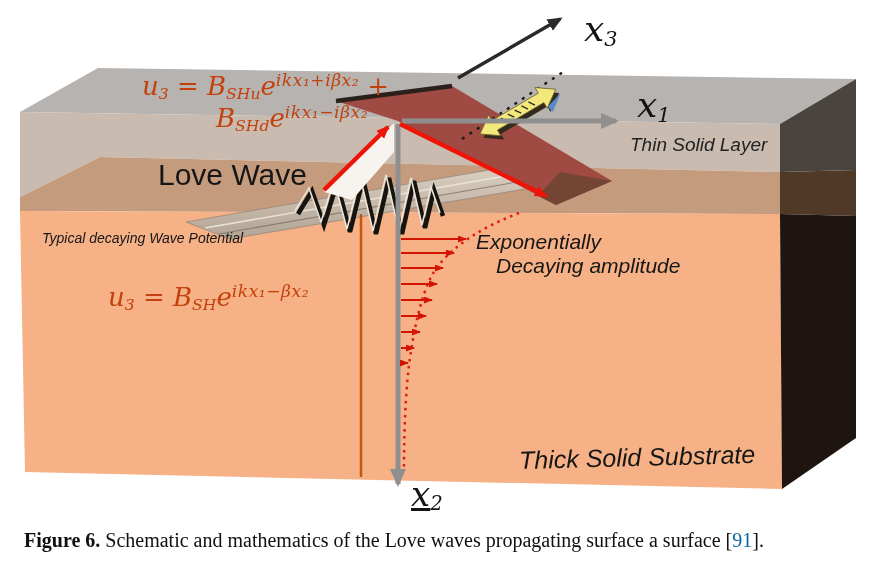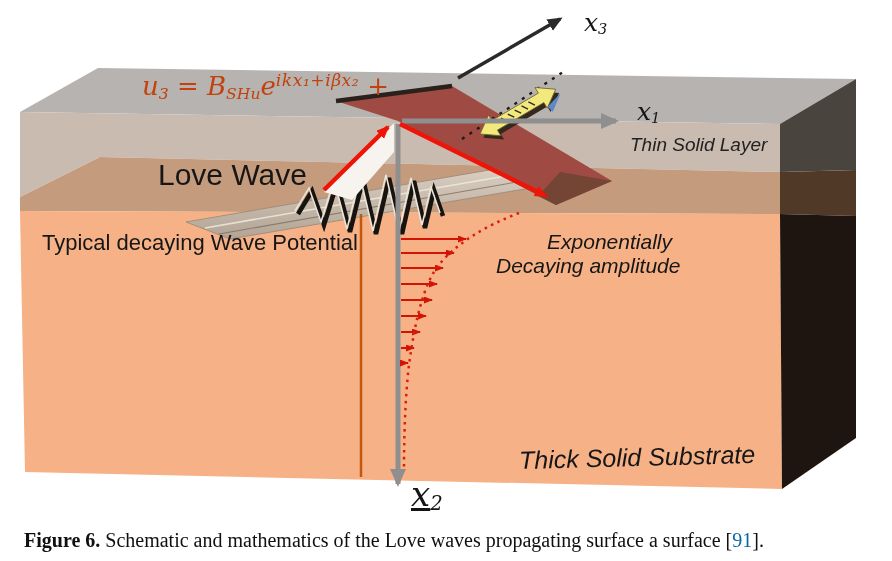--- a/index.html
+++ b/index.html
@@ -12,21 +12,21 @@
        font-family:"Liberation Sans",sans-serif;}
   .it{font-style:italic;}
 
   .eq{position:absolute;color:#c2410c;white-space:nowrap;
       font-family:"DejaVu Serif",serif;font-size:26px;}
   .eq .eq-v{font-style:italic;}
   .eq .eq-p{font-style:normal;}
   .eq .eq-sb{font-style:italic;font-size:0.60em;vertical-align:-0.22em;}
   .eq .eq-sp{font-style:italic;font-size:0.66em;vertical-align:0.55em;letter-spacing:0.5px;}
 
-  .axis-lbl{font-size:25px;color:#141414;}
+  .axis-lbl{font-size:36px;color:#141414;}
   .axis-lbl .eq-sb{font-size:0.58em;}
 
   .caption{position:absolute;left:24px;top:529px;width:856px;
            font-family:"Liberation Serif",serif;font-size:20px;color:#101010;}
   .caption .cap-bold{font-weight:bold;}
   .caption .ref-num{color:#0369a1;cursor:pointer;}
 </style>
 </head>
 <body>
 
@@ -106,29 +106,31 @@
         <line x1="401" y1="316" x2="426" y2="316" marker-end="url(#aRs)"></line>
         <line x1="401" y1="332" x2="420" y2="332" marker-end="url(#aRs)"></line>
         <line x1="401" y1="348" x2="414" y2="348" marker-end="url(#aRs)"></line>
         <line x1="401" y1="363" x2="408" y2="363" marker-end="url(#aRs)"></line>
       </g>
 
       <path d="M519,213 C485,226 455,244 438,266 C424,284 415,320 409,365 C405,398 404,440 404,468" fill="none" stroke="#db1d0e" stroke-width="2.5" stroke-dasharray="2.5 4.5"></path>
     </svg>
 
     <div class="eq" style="left:142px;top:70px;"><span class="eq-v">u</span><span class="eq-sb">3</span><span class="eq-p"> = </span><span class="eq-v">B</span><span class="eq-sb">SHu</span><span class="eq-v">e</span><span class="eq-sp">ikx₁+iβx₂</span><span class="eq-p"> +</span></div>
+    <div class="eq" style="left:216px;top:102px;"><span class="eq-v">B</span><span class="eq-sb">SHd</span><span class="eq-v">e</span><span class="eq-sp">ikx₁−iβx₂</span></div>
+    <div class="eq" style="left:108px;top:281px;"><span class="eq-v">u</span><span class="eq-sb">3</span><span class="eq-p"> = </span><span class="eq-v">B</span><span class="eq-sb">SH</span><span class="eq-v">e</span><span class="eq-sp">ikx₁−βx₂</span></div>
 
     <div class="eq axis-lbl" style="left:584px;top:8px;"><span class="eq-v">x</span><span class="eq-sb">3</span></div>
-    <div class="eq axis-lbl" style="left:637px;top:97px;"><span class="eq-v">x</span><span class="eq-sb">1</span></div>
+    <div class="eq axis-lbl" style="left:637px;top:84px;"><span class="eq-v">x</span><span class="eq-sb">1</span></div>
     <div class="eq axis-lbl" style="left:411px;top:474px;font-size:34px;text-decoration:underline;"><span class="eq-v">x</span><span class="eq-sb">2</span></div>
 
     <div class="lbl" style="left:158px;top:158px;font-size:30px;">Love Wave</div>
-    <div class="lbl" style="left:42px;top:230px;font-size:22px;">Typical decaying Wave Potential</div>
+    <div class="lbl" style="left:42px;top:230px;font-size:14px;font-style:italic;">Typical decaying Wave Potential</div>
     <div class="lbl it" style="left:630px;top:134px;font-size:19px;color:#222;text-align:center;">Thin Solid Layer</div>
-    <div style="position:absolute;left:476px;top:230px;width:196px;text-align:right;">
+    <div style="position:absolute;left:476px;top:230px;width:196px;text-align:left;">
       <div class="lbl it" style="position:static;font-size:21px;">Exponentially</div>
       <div class="lbl it" style="position:static;font-size:21px;margin-left:20px;">Decaying amplitude</div>
     </div>
     <div class="lbl it" style="left:519px;top:443px;font-size:25px;transform:rotate(-1.5deg);">Thick Solid Substrate</div>
   </div>
 
   <div class="caption">
     <span class="cap-bold">Figure 6.</span><span> Schematic and mathematics of the Love waves propagating surface a surface </span><span>[</span><span class="ref-num">91</span><span>].</span>
   </div>
 </div>

